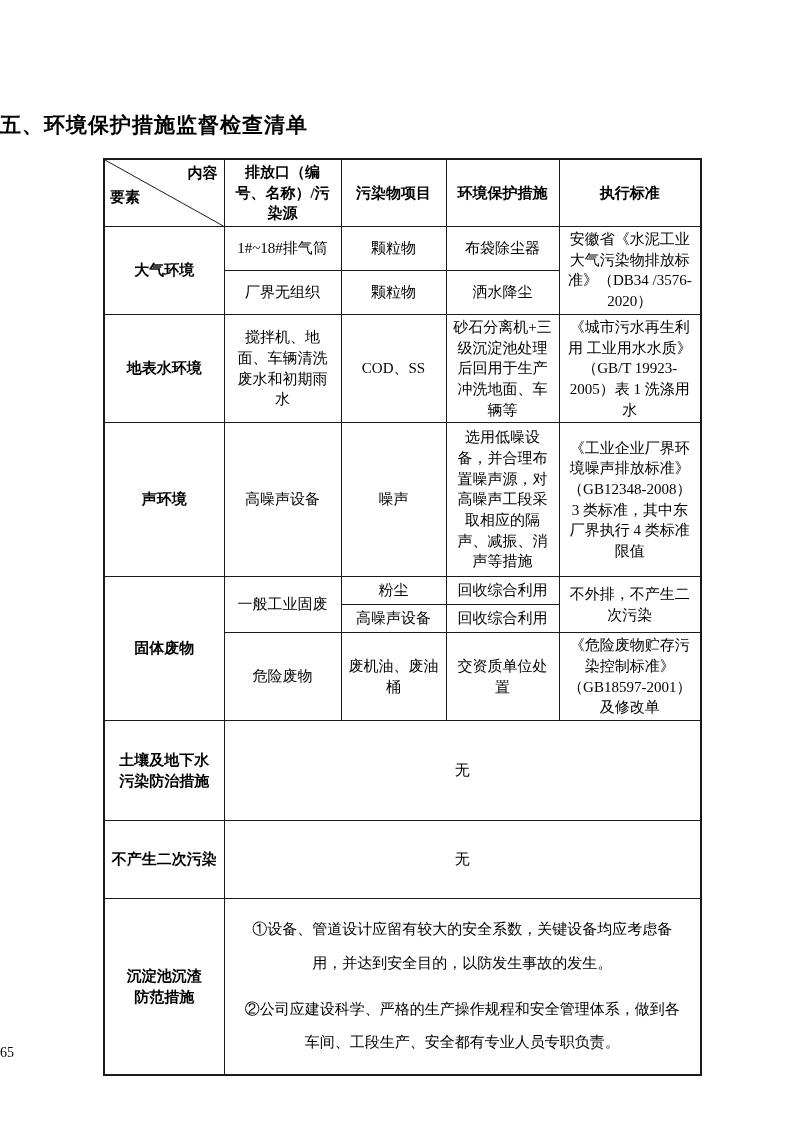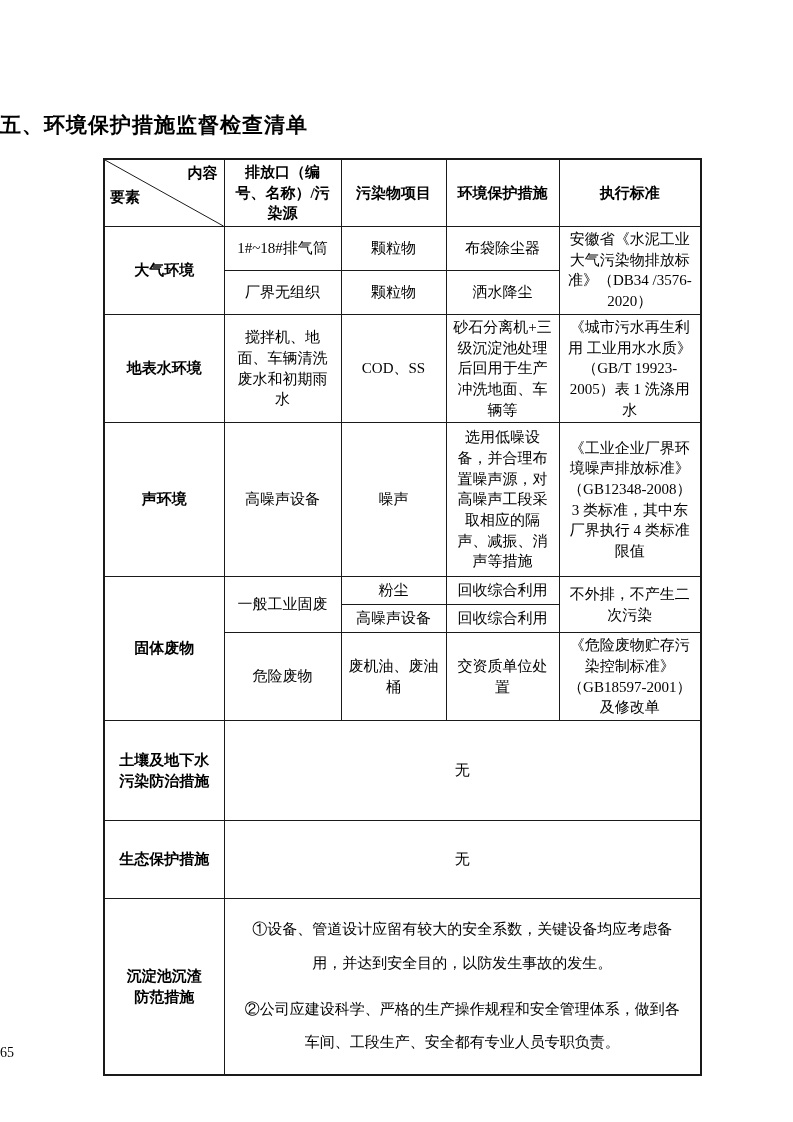--- a/index.html
+++ b/index.html
@@ -136,21 +136,21 @@
       <td class="c5">《危险废物贮存污染控制标准》（GB18597-2001）及修改单</td>
     </tr>
 
     <tr class="r-soil">
       <td class="factor">土壤及地下水
 污染防治措施</td>
       <td colspan="4">无</td>
     </tr>
 
     <tr class="r-eco">
-      <td class="factor">生态保护措施</td>
+      <td class="factor">不产生二次污染</td>
       <td colspan="4">无</td>
     </tr>
 
     <tr class="r-risk">
       <td class="factor">沉淀池沉渣
 防范措施</td>
       <td colspan="4" class="risk-cell">
         <p>①设备、管道设计应留有较大的安全系数，关键设备均应考虑备用，并达到安全目的，以防发生事故的发生。</p>
         <p>②公司应建设科学、严格的生产操作规程和安全管理体系，做到各车间、工段生产、安全都有专业人员专职负责。</p>
       </td>

